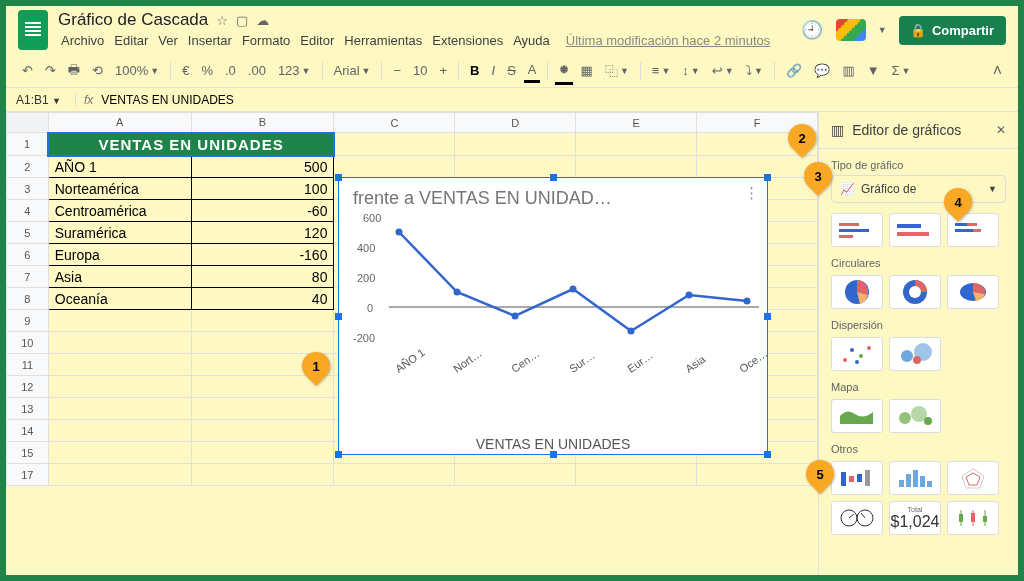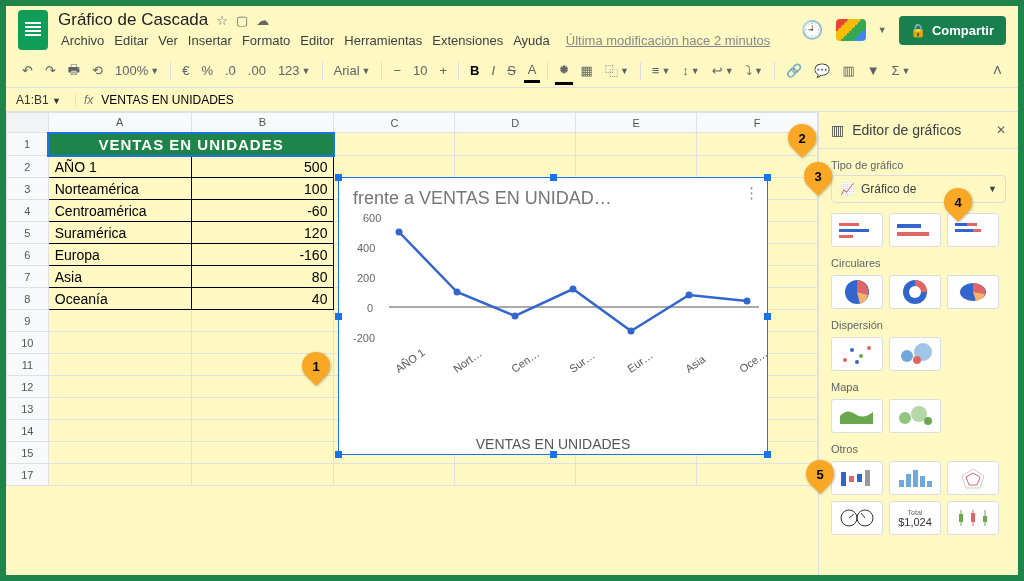--- a/index.html
+++ b/index.html
@@ -499,21 +499,21 @@
           <div class="thumb">
               <svg width="40" height="24">
                 <circle cx="12" cy="12" r="8" fill="none" stroke="#333" stroke-width="1"></circle>
                 <circle cx="28" cy="12" r="8" fill="none" stroke="#333" stroke-width="1"></circle>
                 <line x1="12" y1="12" x2="17" y2="8" stroke="#333"></line>
                 <line x1="28" y1="12" x2="24" y2="7" stroke="#333"></line>
               </svg>
             </div>
           <div class="thumb" style="flex-direction:column;font-size:7px;color:#666">
               <span>Total</span>
-              <span style="font-size:11px;color:#333">$1,024</span>
+              <span style="font-size:16px;color:#333">$1,024</span>
             </div>
           <div class="thumb">
               <svg width="40" height="24">
                 <line x1="8" y1="4" x2="8" y2="20" stroke="#6aa84f"></line>
                 <rect x="6" y="8" width="4" height="8" fill="#6aa84f"></rect>
                 <line x1="20" y1="4" x2="20" y2="20" stroke="#e06666"></line>
                 <rect x="18" y="7" width="4" height="9" fill="#e06666"></rect>
                 <line x1="32" y1="4" x2="32" y2="20" stroke="#6aa84f"></line>
                 <rect x="30" y="10" width="4" height="6" fill="#6aa84f"></rect>
               </svg>

